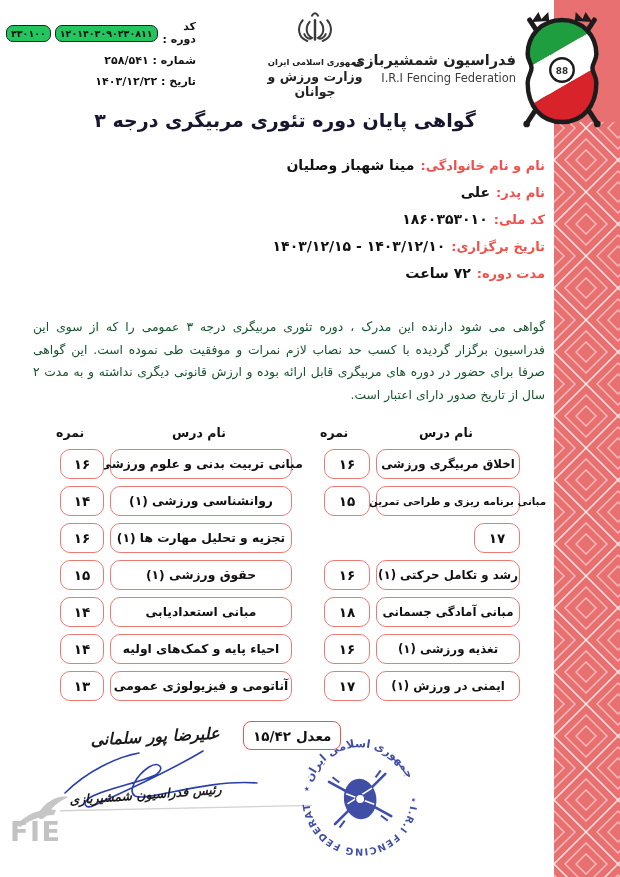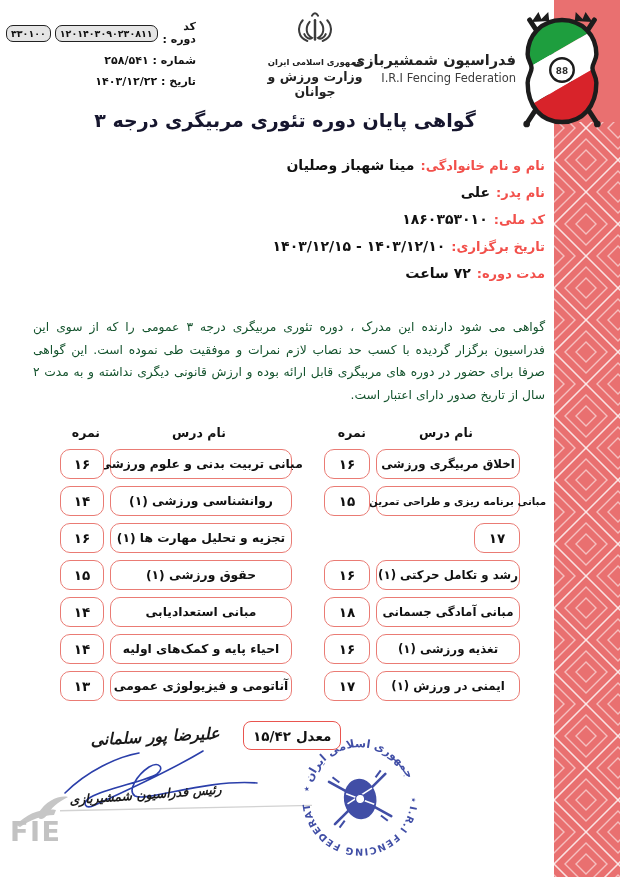--- a/index.html
+++ b/index.html
@@ -5,21 +5,21 @@
   html,body{margin:0;padding:0;background:#fff;}
   .page{position:relative;width:620px;height:877px;background:#ffffff;overflow:hidden;
         font-family:"DejaVu Sans",sans-serif;}
 
   
   .band{position:absolute;right:0;top:0;width:66px;height:877px;z-index:0;}
 
   
   .hdr-left{position:absolute;left:6px;top:20px;width:190px;direction:rtl;color:#111;z-index:2;}
   .hdr-row{display:flex;align-items:center;gap:4px;margin-bottom:8px;font-size:11px;font-weight:bold;}
-  .code-box{border:1.4px solid #222;border-radius:7px;padding:2px 4px;font-size:9.5px;white-space:nowrap;background:#e5e5e5;}
+  .code-box{border:1.4px solid #222;border-radius:7px;padding:2px 4px;font-size:9.5px;white-space:nowrap;background:#22c55e;}
   .meta-val{font-size:11px;}
 
   
   .emblem-block{position:absolute;left:252px;top:10px;width:126px;text-align:center;color:#222;z-index:2;}
   .ministry1{font-size:8.5px;font-weight:bold;margin-top:1px;direction:rtl;}
   .ministry2{font-size:12.5px;font-weight:bold;margin-top:2px;direction:rtl;}
 
   
   .fed-block{position:absolute;right:104px;top:52px;width:185px;text-align:right;z-index:2;}
   .fed-fa{font-size:14.5px;font-weight:bold;color:#222;direction:rtl;}
@@ -37,21 +37,21 @@
 
   .body-text{position:absolute;top:316px;left:33px;width:512px;direction:rtl;text-align:justify;
              font-size:12.3px;line-height:22.5px;color:#14532d;font-weight:500;z-index:2;}
 
   
   .tgroup{position:absolute;top:425px;display:flex;flex-direction:column;z-index:2;}
   .tg-right{left:320px;width:200px;}
   .tg-left{left:56px;width:236px;}
   .thead{display:flex;direction:rtl;gap:6px;font-weight:bold;font-size:12.5px;color:#111;margin-bottom:9px;}
   .th-course{width:148px;text-align:center;}
-  .th-grade{width:46px;text-align:right;}
+  .th-grade{width:46px;text-align:left;}
   .tg-left .th-course{width:186px;}
   .tg-left .th-grade{width:44px;}
   .trow{display:flex;direction:rtl;gap:6px;margin-bottom:7px;}
   .cbox,.gbox{height:30px;border:1.6px solid #ea7b74;border-radius:10px;background:#fff;display:flex;
               align-items:center;justify-content:center;font-weight:bold;color:#101010;box-sizing:border-box;}
   .cbox{width:144px;font-size:11.8px;white-space:nowrap;}
   .gbox{width:46px;font-size:13.5px;}
   .tg-left .cbox{width:182px;font-size:12.3px;}
   .tg-left .gbox{width:44px;}
   .sm{font-size:10.3px !important;}

